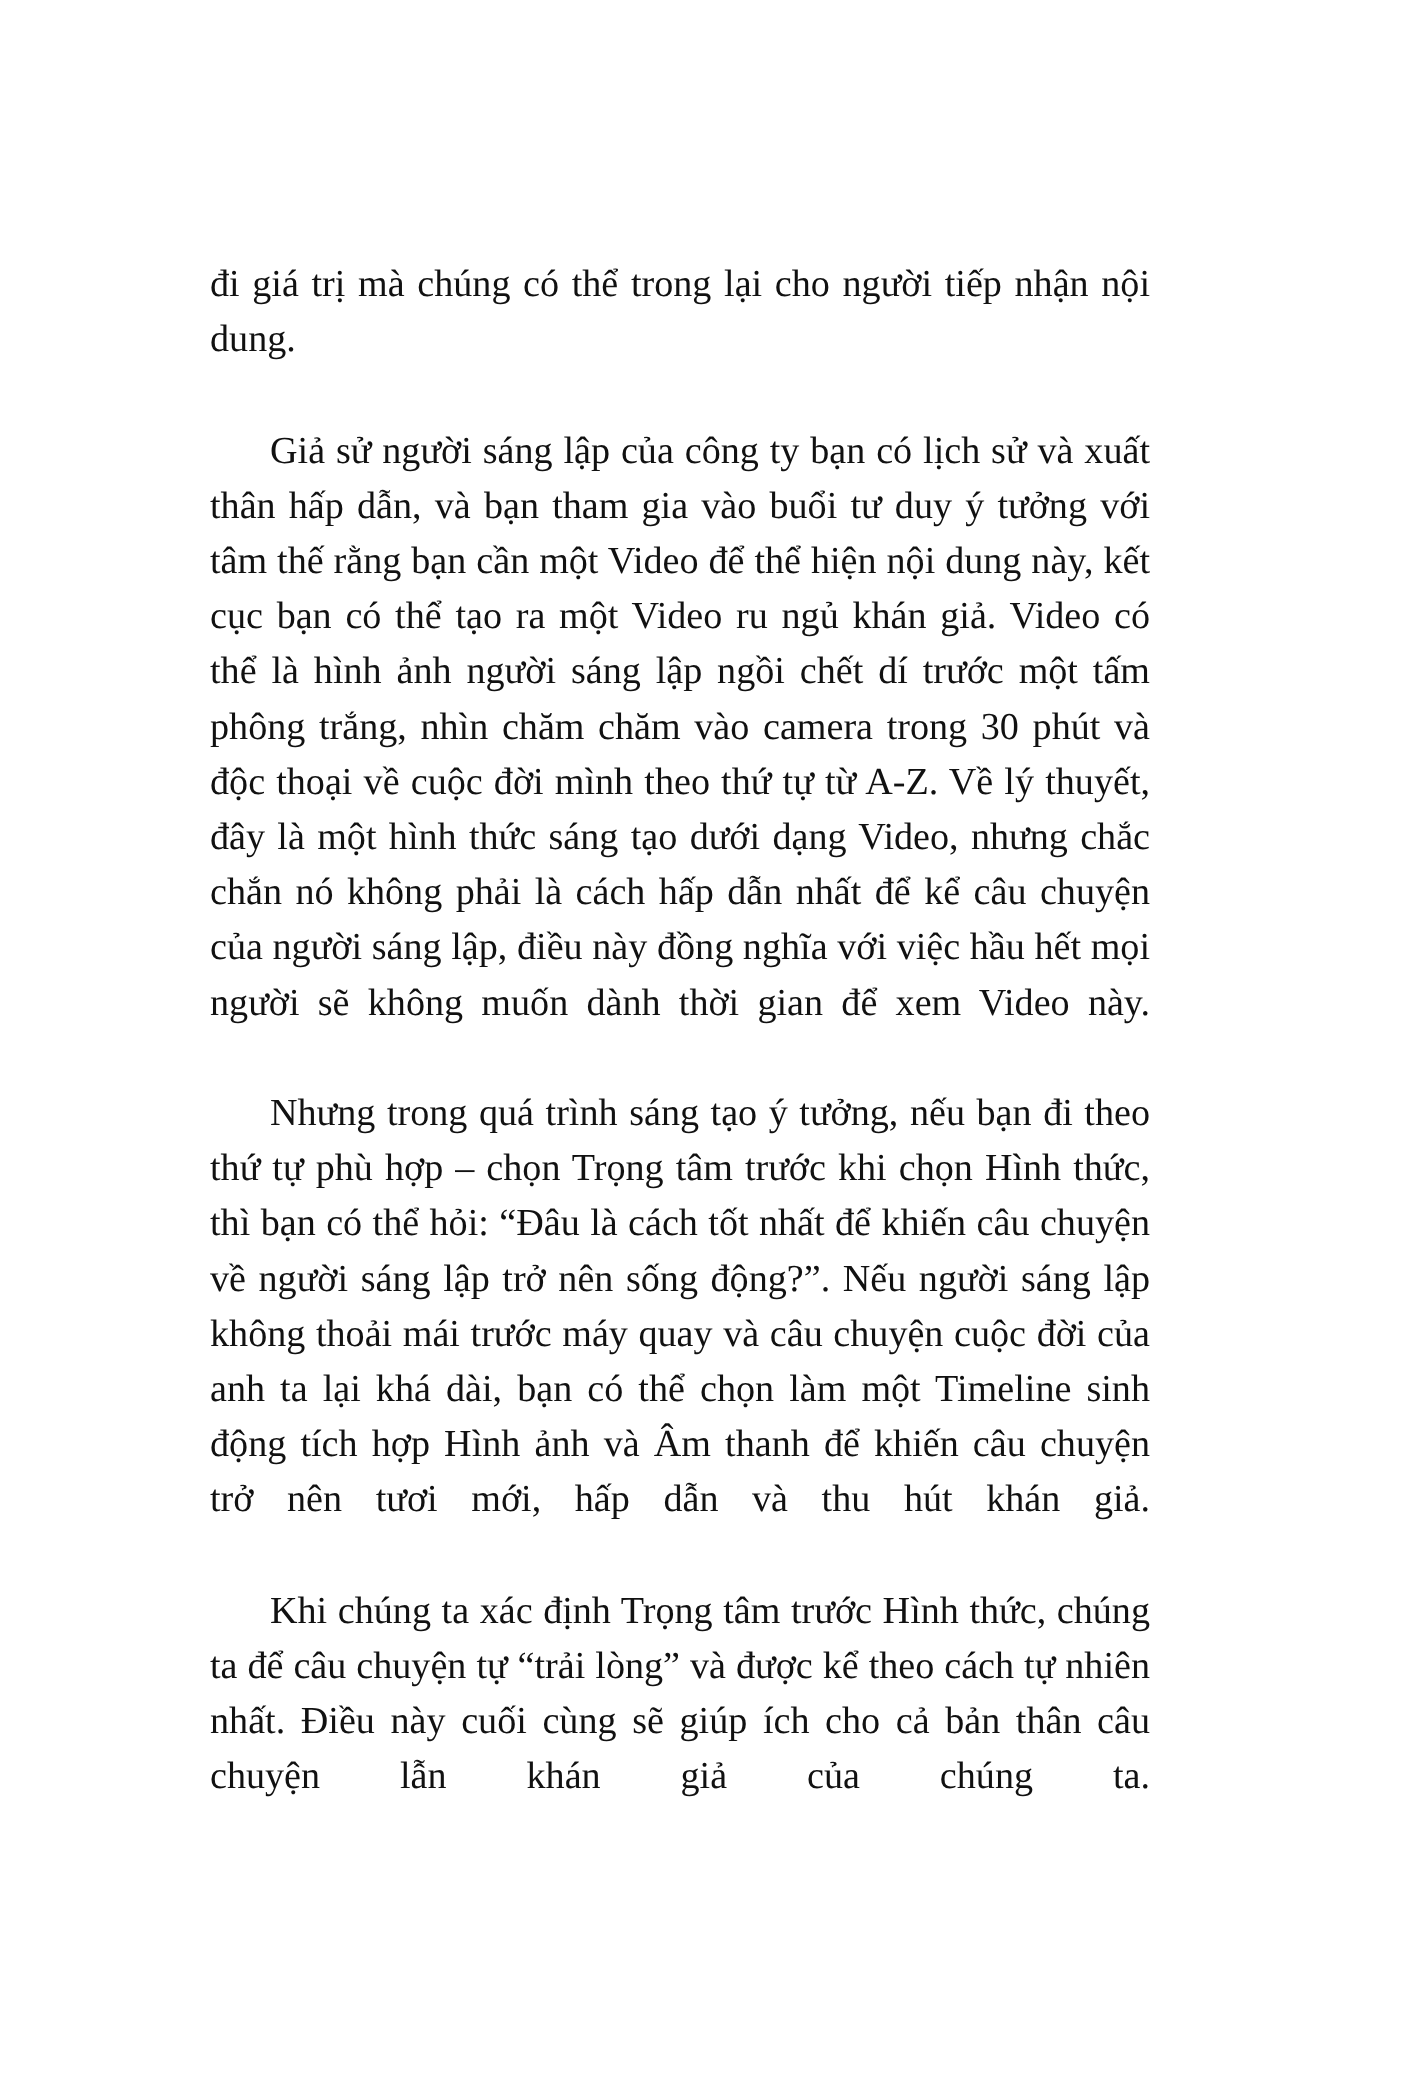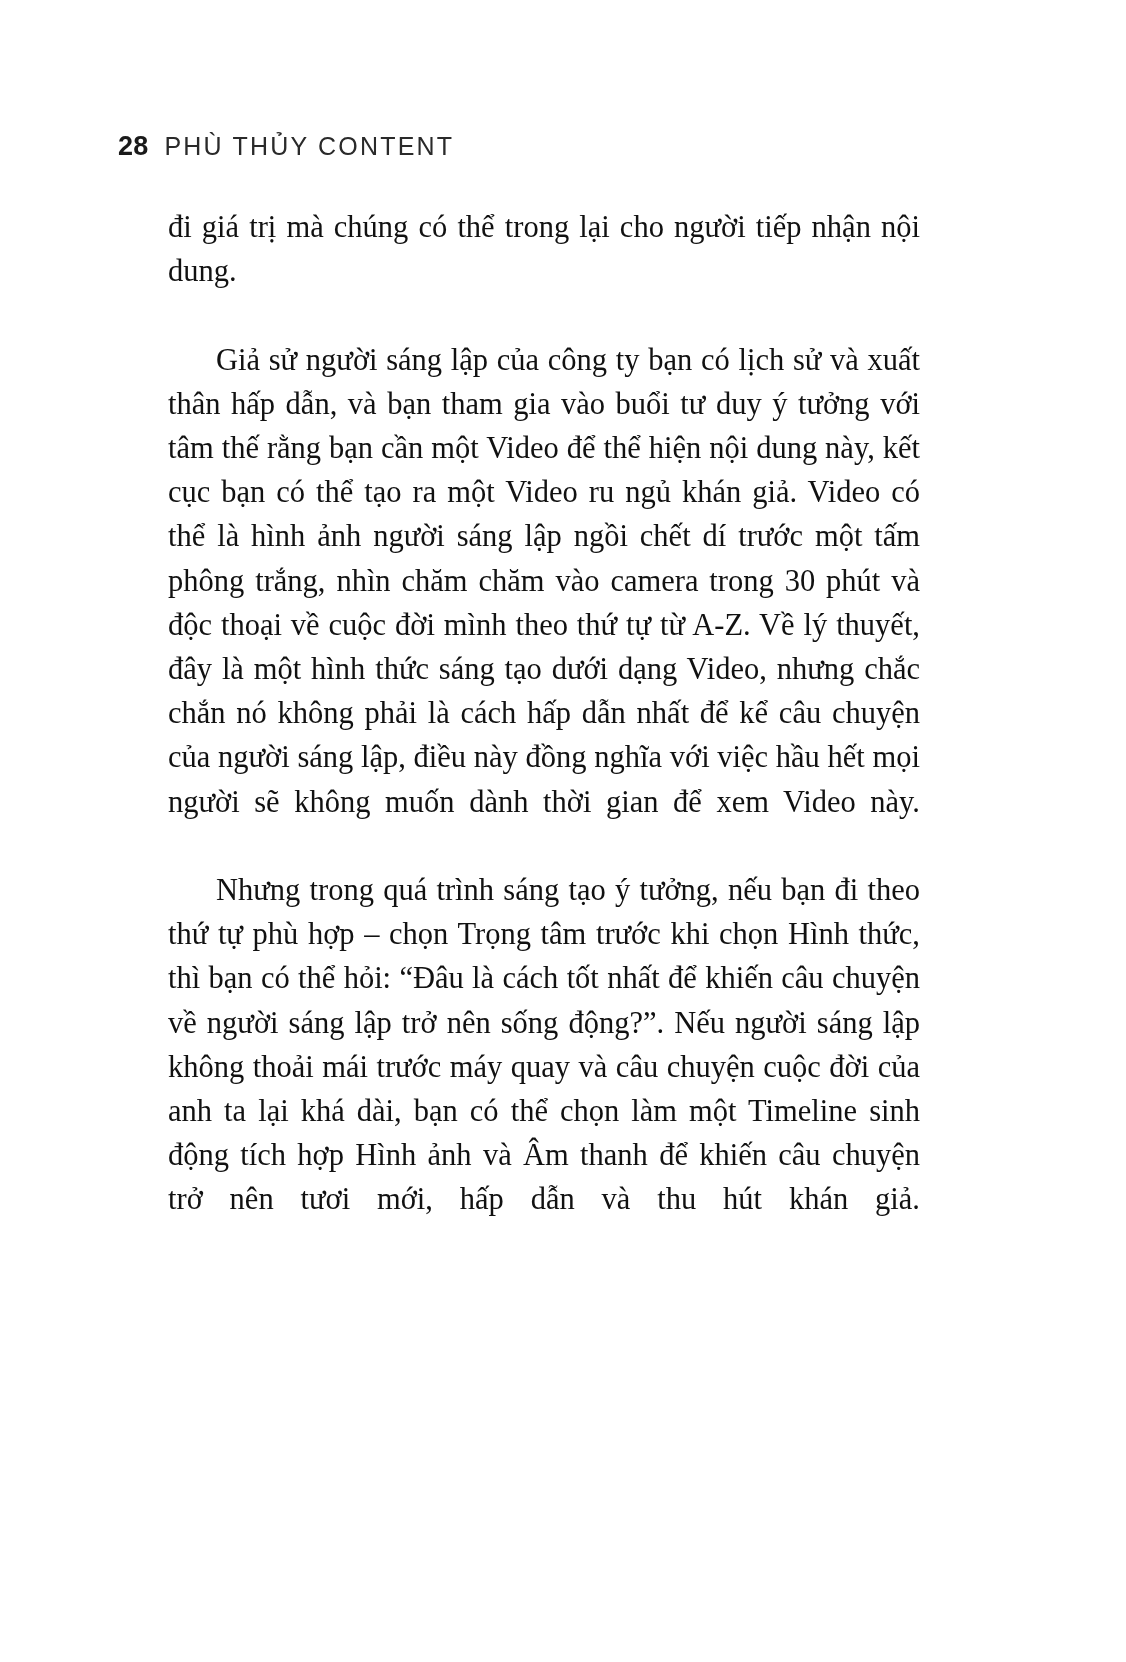--- a/index.html
+++ b/index.html
@@ -75,24 +75,21 @@
     content: "";
     display: inline-block;
     width: 100%;
   }
 </style>
 </head>
 <body>
 
 <div class="page">
 
-  <div class="running-head">
-    <span class="folio">28</span>
-    <span class="book-title">PHÙ THỦY CONTENT</span>
-  </div>
 
   <div class="text-block">
     <p class="para no-indent">đi giá trị mà chúng có thể trong lại cho người tiếp nhận nội dung.</p>
     <p class="para">Giả sử người sáng lập của công ty bạn có lịch sử và xuất thân hấp dẫn, và bạn tham gia vào buổi tư duy ý tưởng với tâm thế rằng bạn cần một Video để thể hiện nội dung này, kết cục bạn có thể tạo ra một Video ru ngủ khán giả. Video có thể là hình ảnh người sáng lập ngồi chết dí trước một tấm phông trắng, nhìn chăm chăm vào camera trong 30 phút và độc thoại về cuộc đời mình theo thứ tự từ A-Z. Về lý thuyết, đây là một hình thức sáng tạo dưới dạng Video, nhưng chắc chắn nó không phải là cách hấp dẫn nhất để kể câu chuyện của người sáng lập, điều này đồng nghĩa với việc hầu hết mọi người sẽ không muốn dành thời gian để xem Video này.</p>
     <p class="para">Nhưng trong quá trình sáng tạo ý tưởng, nếu bạn đi theo thứ tự phù hợp – chọn Trọng tâm trước khi chọn Hình thức, thì bạn có thể hỏi: “Đâu là cách tốt nhất để khiến câu chuyện về người sáng lập trở nên sống động?”. Nếu người sáng lập không thoải mái trước máy quay và câu chuyện cuộc đời của anh ta lại khá dài, bạn có thể chọn làm một Timeline sinh động tích hợp Hình ảnh và Âm thanh để khiến câu chuyện trở nên tươi mới, hấp dẫn và thu hút khán giả.</p>
+    <p class="para">Khi chúng ta xác định Trọng tâm trước Hình thức, chúng ta để câu chuyện tự “trải lòng” và được kể theo cách tự nhiên nhất. Điều này cuối cùng sẽ giúp ích cho cả bản thân câu chuyện lẫn khán giả của chúng ta.</p>
   </div>
 
 </div>
 
 </body></html>

